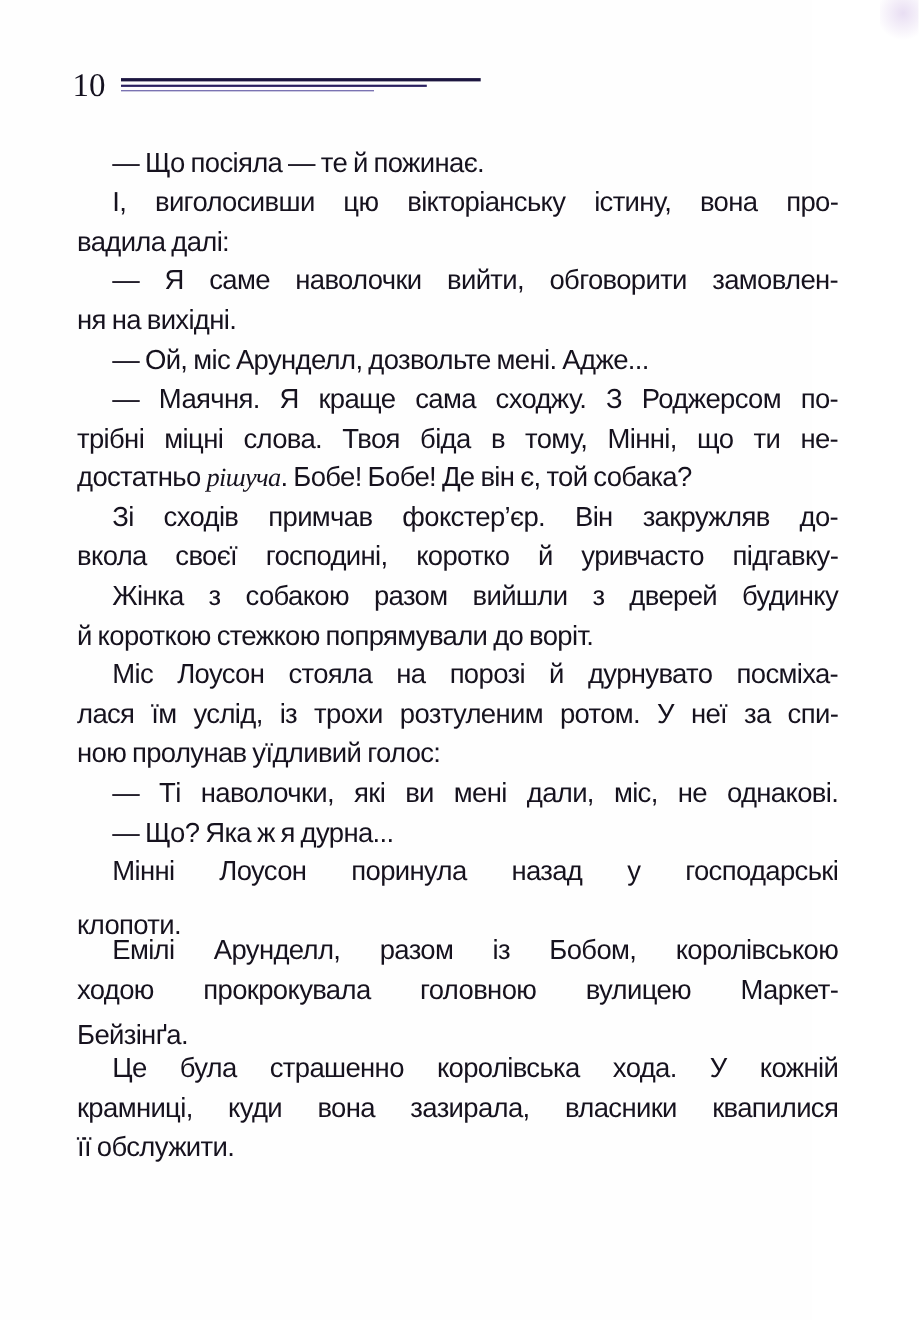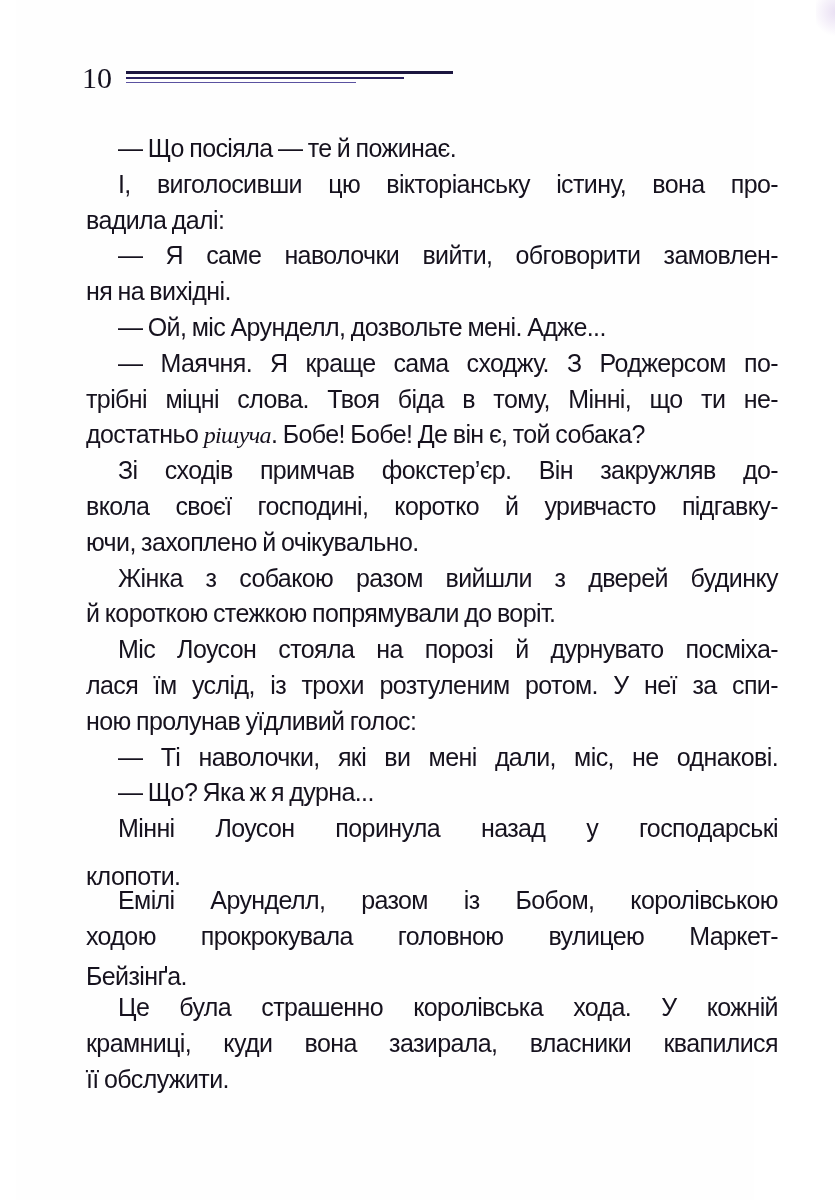--- a/index.html
+++ b/index.html
@@ -1,18 +1,18 @@
 <!DOCTYPE html>
 <html><head>
 <meta charset="utf-8">
 <style>
   html, body { margin: 0; padding: 0; background: #ffffff; }
   body { width: 835px; height: 1200px; position: relative; overflow: hidden; }
   .page {
-    position: absolute; left: 16px; top: 0; width: 738px; height: 1200px;
+    position: absolute; left: 0; top: 0; width: 738px; height: 1200px;
     background: #fefefe;
   }
   .header {
     position: absolute; left: 66px; top: 58px; height: 40px; width: 400px;
   }
   .page-number {
     position: absolute; left: 0; top: 0;
     font-family: "Liberation Serif", serif; font-size: 30px; color: #14111f;
     line-height: 40px;
   }
@@ -121,23 +121,20 @@
       </div>
       <div class="line justify">
         <span>вкола</span>
         <span>своєї</span>
         <span>господині,</span>
         <span>коротко</span>
         <span>й</span>
         <span>уривчасто</span>
         <span>підгавку-</span>
       </div>
-      <div class="line">
-        <span style="white-space: pre;">ючи, захоплено й очікувально.</span>
-      </div>
       <div class="line indent justify">
         <span>Жінка</span>
         <span>з</span>
         <span>собакою</span>
         <span>разом</span>
         <span>вийшли</span>
         <span>з</span>
         <span>дверей</span>
         <span>будинку</span>
       </div>

